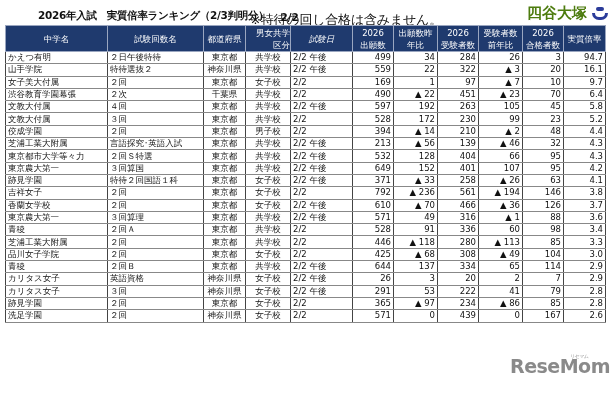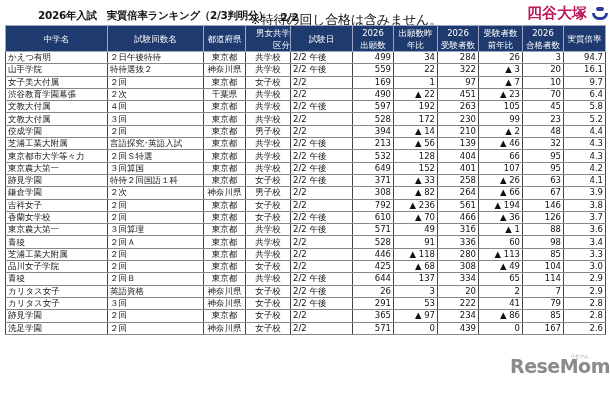--- a/index.html
+++ b/index.html
@@ -6,21 +6,21 @@
   body {
     width: 610px; height: 400px; background: #ffffff; overflow: hidden;
     font-family: "DejaVu Sans", "Liberation Sans", sans-serif; color: #111;
     position: relative;
   }
   .title-bar { position: absolute; left: 6px; top: 9px; height: 14px; display: flex; align-items: flex-end; margin-left: 32px; }
   .title { font-size: 10.5px; font-weight: bold; letter-spacing: -0.3px; white-space: nowrap; }
   .page { font-size: 10.5px; font-weight: bold; margin-left: 12px; }
   .note { position: absolute; left: 250px; top: 11px; font-size: 13px; white-space: nowrap; letter-spacing: -0.2px; }
   .logo { position: absolute; left: 527px; top: 4px; display: flex; align-items: center; }
-  .logo-text { font-size: 15px; font-weight: bold; color: #be185d; letter-spacing: 0px; }
+  .logo-text { font-size: 15px; font-weight: bold; color: #4d7c0f; letter-spacing: 0px; }
   .logo-mark { margin-left: 4px; width: 18px; height: 14px; position: relative; }
   .logo-mark .a { position: absolute; left: 5px; top: 0px; width: 8px; height: 4px; background: #2b3c9a; border-radius: 2px; }
   .logo-mark .b { position: absolute; left: 1px; top: 6px; width: 16px; height: 7px; border: 3px solid #2b3c9a; border-top: none; border-radius: 0 0 7px 7px; box-sizing: border-box; }
 
   table { position: absolute; left: 5px; top: 25px; border-collapse: collapse; table-layout: fixed; width: 600px; }
   th {
     background: #1f3a6e; color: #fff; font-weight: normal; font-size: 8.5px; line-height: 12px;
     border: 1px solid #9aa6c0; text-align: center; padding: 0; height: 25px;
   }
   td {
@@ -64,21 +64,21 @@
       <col style="width:41px">
       <col style="width:42px">
   </colgroup>
   <thead>
     <tr id="hdr">
         <th style="white-space: pre-line;">中学名</th>
         <th style="white-space: pre-line;">試験回数名</th>
         <th style="white-space: pre-line;">都道府県</th>
         <th style="white-space: pre-line; text-align: right;">男女共学
 区分</th>
-        <th style="white-space: pre-line;">試験日</th>
+        <th style="white-space: pre-line; font-style: italic;">試験日</th>
         <th style="white-space: pre-line;">2026
 出願数</th>
         <th style="white-space: pre-line;">出願数昨
 年比</th>
         <th style="white-space: pre-line;">2026
 受験者数</th>
         <th style="white-space: pre-line;">受験者数
 前年比</th>
         <th style="white-space: pre-line;">2026
 合格者数</th>
@@ -223,33 +223,20 @@
         <td class="c">女子校</td>
         <td class="l">2/2 午後</td>
         <td class="r">371</td>
         <td class="r">▲ 33</td>
         <td class="r">258</td>
         <td class="r">▲ 26</td>
         <td class="r">63</td>
         <td class="r">4.1</td>
       </tr>
       <tr>
-        <td class="l">鎌倉学園</td>
-        <td class="l">２次</td>
-        <td class="c">神奈川県</td>
-        <td class="c">男子校</td>
-        <td class="l">2/2</td>
-        <td class="r">308</td>
-        <td class="r">▲ 82</td>
-        <td class="r">264</td>
-        <td class="r">▲ 66</td>
-        <td class="r">67</td>
-        <td class="r">3.9</td>
-      </tr>
-      <tr>
         <td class="l">吉祥女子</td>
         <td class="l">２回</td>
         <td class="c">東京都</td>
         <td class="c">女子校</td>
         <td class="l">2/2</td>
         <td class="r">792</td>
         <td class="r">▲ 236</td>
         <td class="r">561</td>
         <td class="r">▲ 194</td>
         <td class="r">146</td>

